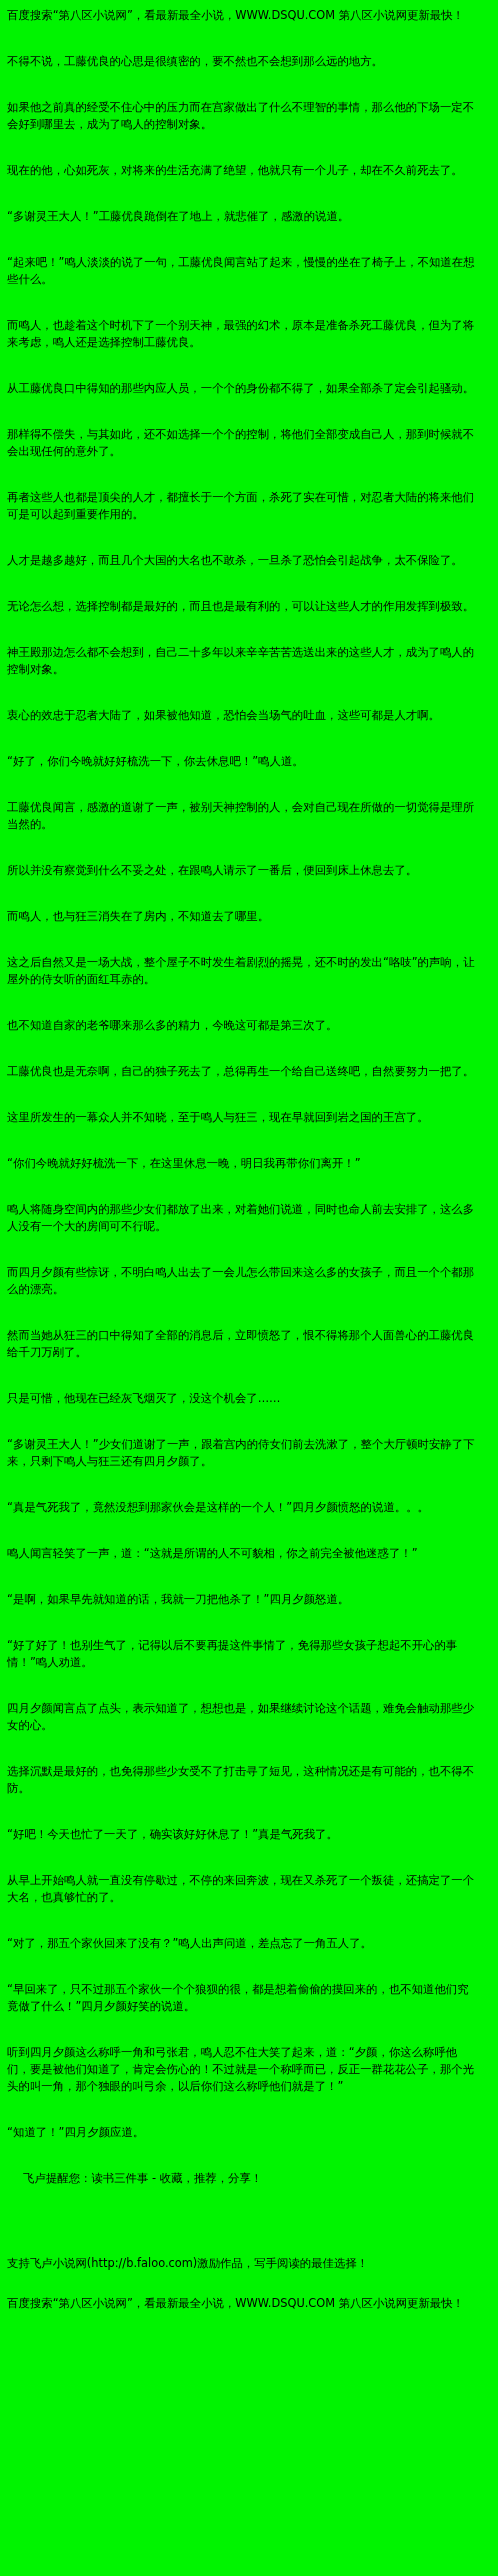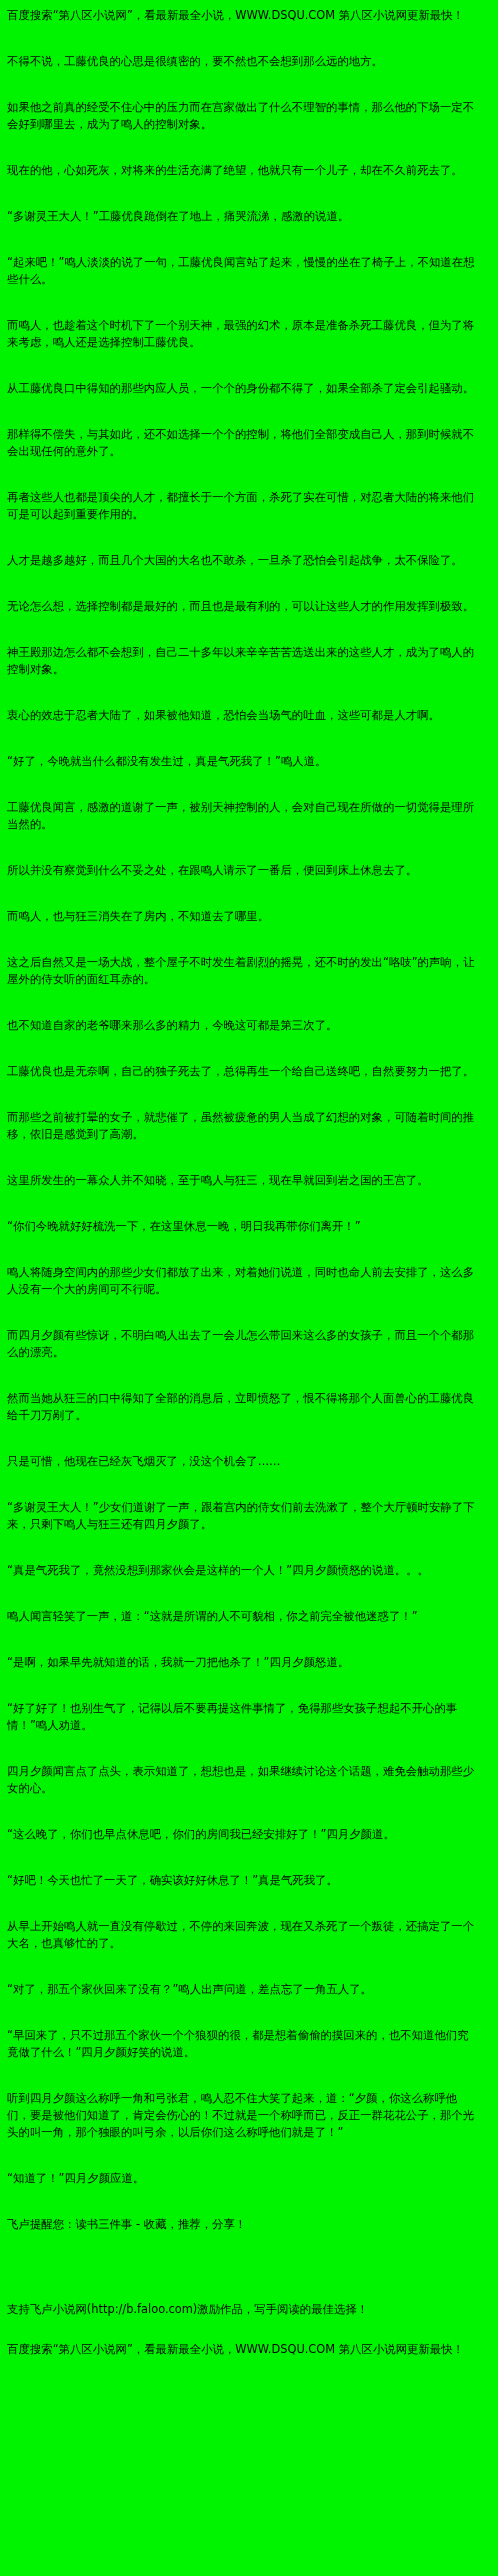--- a/index.html
+++ b/index.html
@@ -21,71 +21,70 @@
     background: #00f400;
   }
   .notice-top {
     margin: 0 0 28.5px 0;
   }
   .chapter p {
     margin: 0 12px 29px 0;
     word-break: break-all;
   }
   .reminder {
-    margin: 0;
+    margin: 16px;
   }
   .support {
     margin: 68px 0 0 0;
   }
   .notice-bottom {
     margin: 23px 0 0 0;
   }
 </style>
 </head>
 <body>
 
 <div class="page">
 
   <p class="notice-top">百度搜索“第八区小说网”，看最新最全小说，WWW.DSQU.COM  第八区小说网更新最快！</p>
 
   <div class="chapter" id="chapter-text">
       <p>不得不说，工藤优良的心思是很缜密的，要不然也不会想到那么远的地方。</p>
       <p>如果他之前真的经受不住心中的压力而在宫家做出了什么不理智的事情，那么他的下场一定不会好到哪里去，成为了鸣人的控制对象。</p>
       <p>现在的他，心如死灰，对将来的生活充满了绝望，他就只有一个儿子，却在不久前死去了。</p>
-      <p>“多谢灵王大人！”工藤优良跪倒在了地上，痛哭流涕，感激的说道。</p>
+      <p>“多谢灵王大人！”工藤优良跪倒在了地上，就悲催了，感激的说道。</p>
       <p>“起来吧！”鸣人淡淡的说了一句，工藤优良闻言站了起来，慢慢的坐在了椅子上，不知道在想些什么。</p>
       <p>而鸣人，也趁着这个时机下了一个别天神，最强的幻术，原本是准备杀死工藤优良，但为了将来考虑，鸣人还是选择控制工藤优良。</p>
       <p>从工藤优良口中得知的那些内应人员，一个个的身份都不得了，如果全部杀了定会引起骚动。</p>
       <p>那样得不偿失，与其如此，还不如选择一个个的控制，将他们全部变成自己人，那到时候就不会出现任何的意外了。</p>
       <p>再者这些人也都是顶尖的人才，都擅长于一个方面，杀死了实在可惜，对忍者大陆的将来他们可是可以起到重要作用的。</p>
       <p>人才是越多越好，而且几个大国的大名也不敢杀，一旦杀了恐怕会引起战争，太不保险了。</p>
       <p>无论怎么想，选择控制都是最好的，而且也是最有利的，可以让这些人才的作用发挥到极致。</p>
       <p>神王殿那边怎么都不会想到，自己二十多年以来辛辛苦苦选送出来的这些人才，成为了鸣人的控制对象。</p>
       <p>衷心的效忠于忍者大陆了，如果被他知道，恐怕会当场气的吐血，这些可都是人才啊。</p>
-      <p>“好了，今晚就当什么都没有发生过，真是气死我了！”鸣人道。</p>
+      <p>“好了，你们今晚就好好梳洗一下，你去休息吧！”鸣人道。</p>
       <p>工藤优良闻言，感激的道谢了一声，被别天神控制的人，会对自己现在所做的一切觉得是理所当然的。</p>
       <p>所以并没有察觉到什么不妥之处，在跟鸣人请示了一番后，便回到床上休息去了。</p>
       <p>而鸣人，也与狂三消失在了房内，不知道去了哪里。</p>
       <p>这之后自然又是一场大战，整个屋子不时发生着剧烈的摇晃，还不时的发出“咯吱”的声响，让屋外的侍女听的面红耳赤的。</p>
       <p>也不知道自家的老爷哪来那么多的精力，今晚这可都是第三次了。</p>
       <p>工藤优良也是无奈啊，自己的独子死去了，总得再生一个给自己送终吧，自然要努力一把了。</p>
-      <p>而那些之前被打晕的女子，就悲催了，虽然被疲惫的男人当成了幻想的对象，可随着时间的推移，依旧是感觉到了高潮。</p>
       <p>这里所发生的一幕众人并不知晓，至于鸣人与狂三，现在早就回到岩之国的王宫了。</p>
       <p>“你们今晚就好好梳洗一下，在这里休息一晚，明日我再带你们离开！”</p>
       <p>鸣人将随身空间内的那些少女们都放了出来，对着她们说道，同时也命人前去安排了，这么多人没有一个大的房间可不行呢。</p>
       <p>而四月夕颜有些惊讶，不明白鸣人出去了一会儿怎么带回来这么多的女孩子，而且一个个都那么的漂亮。</p>
       <p>然而当她从狂三的口中得知了全部的消息后，立即愤怒了，恨不得将那个人面兽心的工藤优良给千刀万剐了。</p>
       <p>只是可惜，他现在已经灰飞烟灭了，没这个机会了……</p>
       <p>“多谢灵王大人！”少女们道谢了一声，跟着宫内的侍女们前去洗漱了，整个大厅顿时安静了下来，只剩下鸣人与狂三还有四月夕颜了。</p>
       <p>“真是气死我了，竟然没想到那家伙会是这样的一个人！”四月夕颜愤怒的说道。。。</p>
       <p>鸣人闻言轻笑了一声，道：“这就是所谓的人不可貌相，你之前完全被他迷惑了！”</p>
       <p>“是啊，如果早先就知道的话，我就一刀把他杀了！”四月夕颜怒道。</p>
       <p>“好了好了！也别生气了，记得以后不要再提这件事情了，免得那些女孩子想起不开心的事情！”鸣人劝道。</p>
       <p>四月夕颜闻言点了点头，表示知道了，想想也是，如果继续讨论这个话题，难免会触动那些少女的心。</p>
-      <p>“这么晚了，你们也早点休息吧，你们的房间我已经安排好了！”四月夕颜道。</p>
+      <p>选择沉默是最好的，也免得那些少女受不了打击寻了短见，这种情况还是有可能的，也不得不防。</p>
       <p>“好吧！今天也忙了一天了，确实该好好休息了！”真是气死我了。</p>
       <p>从早上开始鸣人就一直没有停歇过，不停的来回奔波，现在又杀死了一个叛徒，还搞定了一个大名，也真够忙的了。</p>
       <p>“对了，那五个家伙回来了没有？”鸣人出声问道，差点忘了一角五人了。</p>
       <p>“早回来了，只不过那五个家伙一个个狼狈的很，都是想着偷偷的摸回来的，也不知道他们究竟做了什么！”四月夕颜好笑的说道。</p>
       <p>听到四月夕颜这么称呼一角和弓张君，鸣人忍不住大笑了起来，道：“夕颜，你这么称呼他们，要是被他们知道了，肯定会伤心的！不过就是一个称呼而已，反正一群花花公子，那个光头的叫一角，那个独眼的叫弓余，以后你们这么称呼他们就是了！”</p>
       <p>“知道了！”四月夕颜应道。</p>
     </div>
 
   <p class="reminder">飞卢提醒您：读书三件事 - 收藏，推荐，分享！</p>
 

